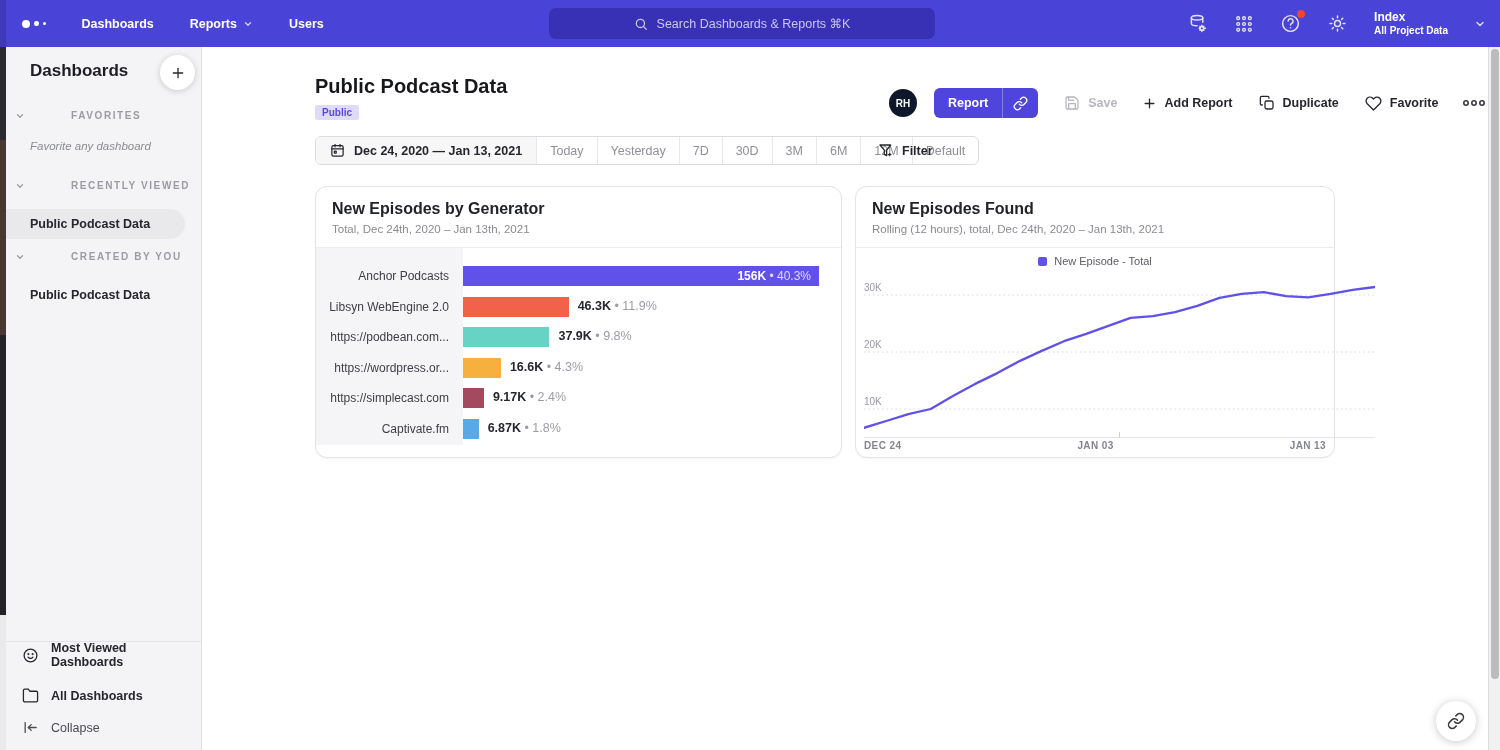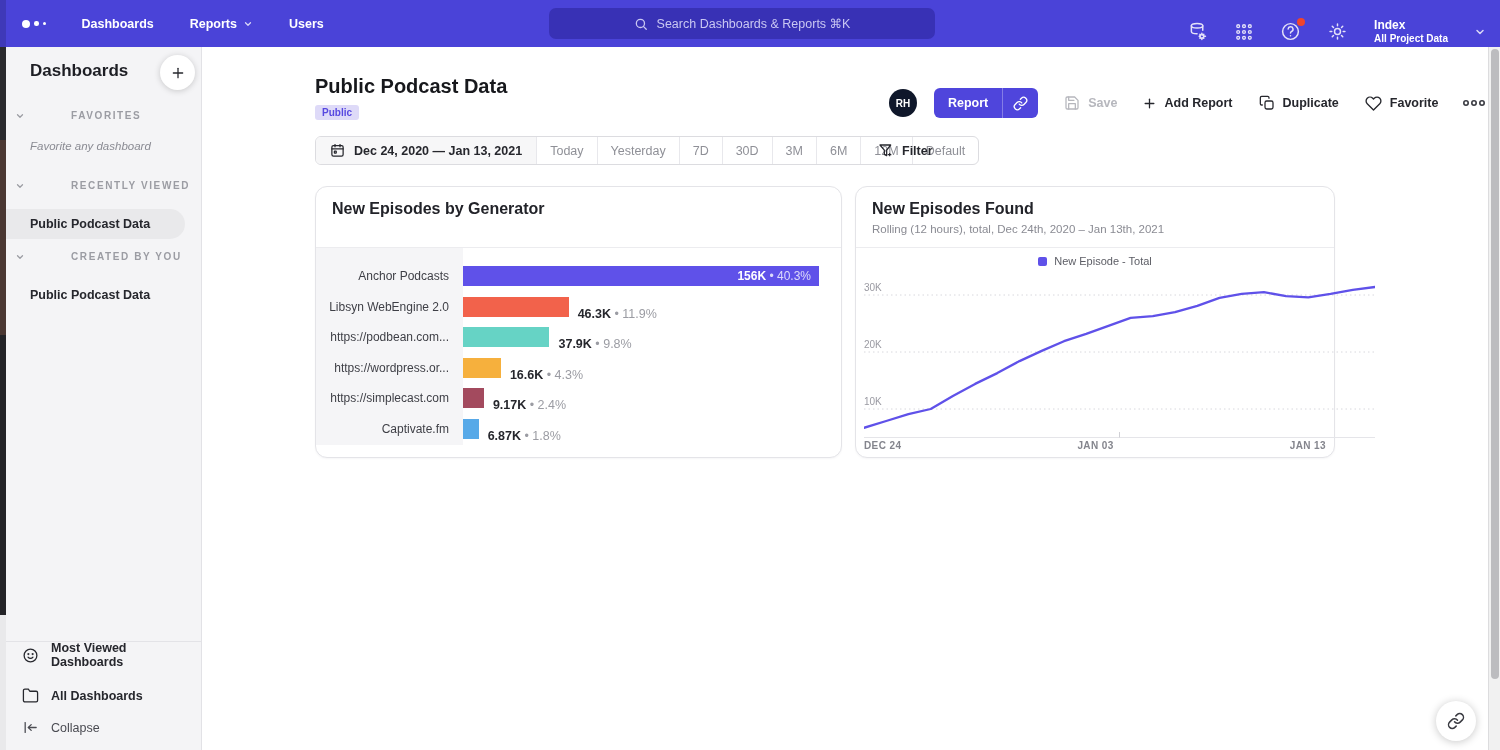--- a/index.html
+++ b/index.html
@@ -19,21 +19,21 @@
   .topnav { position:absolute; left:6px; top:0; right:0; height:47px; background:#4A43D8; display:flex; align-items:center; z-index:30; }
   .logo-dots { display:flex; align-items:center; gap:4px; margin:0 36px 0 16px; }
   .logo-dots i { background:#fff; border-radius:50%; display:block; }
   .logo-dots i:nth-child(1){ width:8px; height:8px; }
   .logo-dots i:nth-child(2){ width:4.5px; height:4.5px; }
   .logo-dots i:nth-child(3){ width:3px; height:3px; }
   .nav-items { display:flex; align-items:center; gap:36px; }
   .nav-item { color:#fff; font-size:12.5px; font-weight:700; display:flex; align-items:center; gap:6px; cursor:pointer; }
   .nav-item .chev { color:#D9D7F6; }
   .nav-search { position:absolute; left:543px; top:8px; width:386px; height:31px; border-radius:7px; background:rgba(10,5,90,0.28); display:flex; align-items:center; justify-content:center; gap:9px; color:#C9C7F2; font-size:12.5px; cursor:text; }
-  .nav-right { position:absolute; right:14px; top:8px; height:47px; display:flex; align-items:center; gap:26px; color:#E4E2F8; }
+  .nav-right { position:absolute; right:14px; top:0; height:47px; display:flex; align-items:center; gap:26px; color:#E4E2F8; }
   .nav-ic { position:relative; cursor:pointer; }
   .nav-badge { position:absolute; top:-3px; right:-4px; width:8px; height:8px; border-radius:50%; background:#F0442C; }
   .project { display:flex; flex-direction:column; line-height:1.25; color:#fff; cursor:pointer; }
   .project .p-name { font-size:12px; font-weight:700; }
   .project .p-scope { font-size:10px; font-weight:700; }
   .project-chev { color:#D9D7F6; cursor:pointer; }
 
   
   .sidebar { position:absolute; left:6px; top:47px; width:196px; height:703px; background:#F4F4F6; border-right:1px solid #E2E2E6; z-index:20; }
   .sb-title { position:absolute; left:24px; top:14px; font-size:17px; font-weight:700; color:#1D1E24; }
@@ -82,21 +82,21 @@
   
   .bar-body { position:relative; height:209px; }
   .bar-labelcol { position:absolute; left:0; top:0; width:147px; height:197px; background:#F5F5F7; }
   .bar-rows { position:absolute; left:0; top:0; right:0; padding:13px 22px 0 0; }
   .bar-row { display:flex; align-items:center; height:30.5px; }
   .bar-label { width:147px; flex:none; text-align:right; padding-right:14px; font-size:12px; color:#3E3F46; }
   .bar-track { position:relative; flex:1; height:20px; }
   .bar-fill { position:absolute; left:0; top:0; height:20px; }
   .bar-inline { position:absolute; top:3px; right:8px; font-size:12px; font-weight:700; color:#fff; white-space:nowrap; }
   .bar-inline .pct { font-weight:400; color:rgba(255,255,255,0.78); }
-  .bar-value { position:absolute; top:10px; font-size:12.5px; font-weight:700; color:#26272D; white-space:nowrap; }
+  .bar-value { position:absolute; top:2px; font-size:12.5px; font-weight:700; color:#26272D; white-space:nowrap; }
   .bar-value .pct { font-weight:400; color:#9B9CA3; }
 
   
   .line-body { position:relative; height:209px; }
   .legend { position:absolute; left:0; right:0; top:7px; display:flex; align-items:center; justify-content:center; gap:7px; }
   .legend .sw { width:9px; height:9px; border-radius:2px; }
   .legend span { font-size:11px; color:#5C5D65; }
   .line-svg { position:absolute; left:8px; top:30px; }
   .x-labels { position:absolute; left:8px; right:8px; top:192px; display:flex; justify-content:space-between; font-size:10px; font-weight:700; letter-spacing:0.4px; color:#84858D; }
 
@@ -376,20 +376,21 @@
           <circle cx="4" cy="5" r="2.2"></circle>
           <circle cx="12" cy="5" r="2.2"></circle>
           <circle cx="20" cy="5" r="2.2"></circle>
         </svg>
     </div>
   </div>
 
   <div class="card" style="left:112px; top:139px; width:527px; height:272px;">
     <div class="card-head">
       <h3>New Episodes by Generator</h3>
+      <div class="sub">Total, Dec 24th, 2020 – Jan 13th, 2021</div>
     </div>
     <div class="bar-body">
       <div class="bar-labelcol"></div>
       <div class="bar-rows">
           <div class="bar-row">
             <div class="bar-label">Anchor Podcasts</div>
             <div class="bar-track">
               <div class="bar-fill" style="width: 100%; background: rgb(95, 81, 233);">
                 <div class="bar-inline">156K <span class="pct">• 40.3%</span></div>
               </div>

